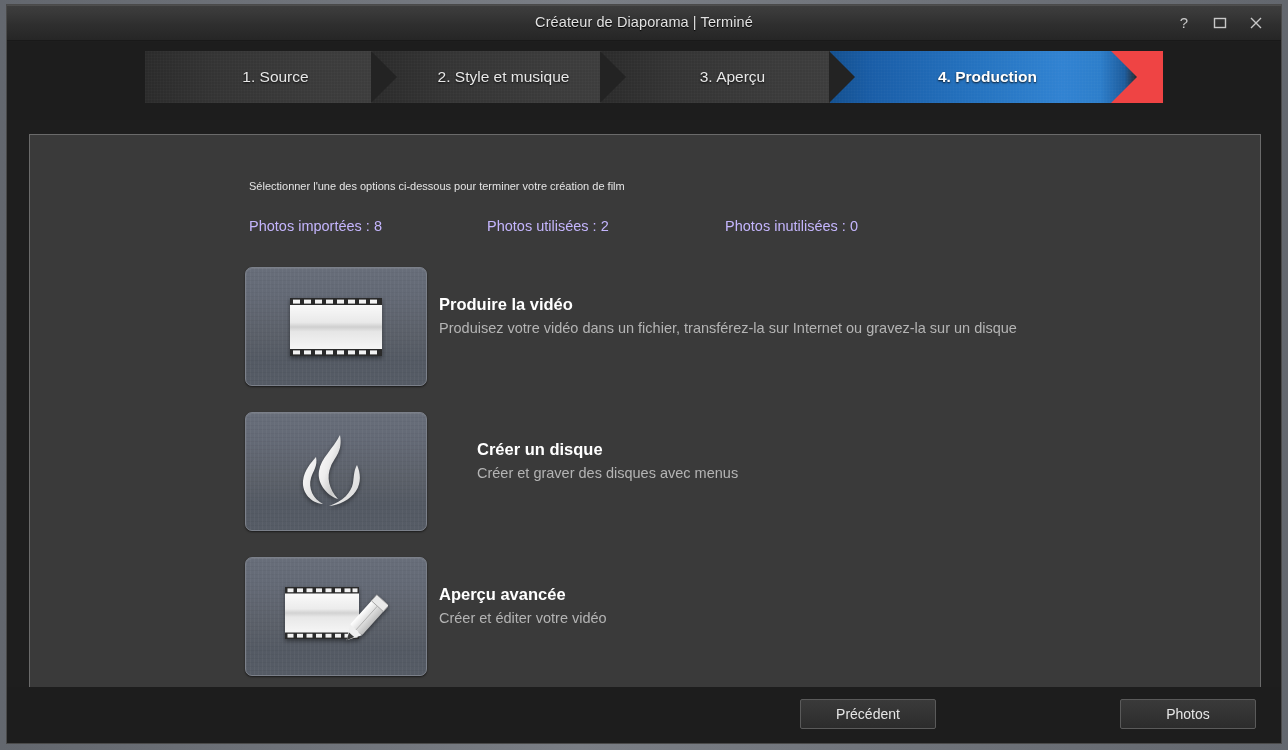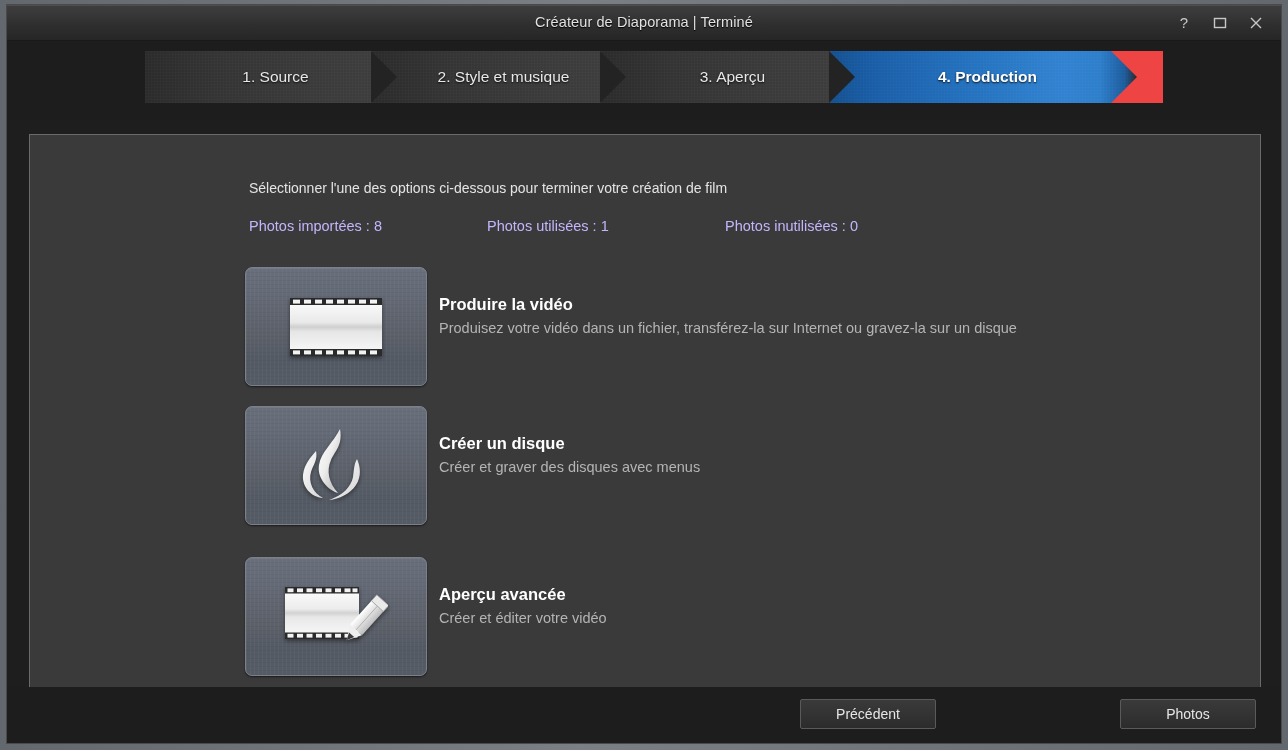--- a/index.html
+++ b/index.html
@@ -136,21 +136,21 @@
     position: absolute;
     left: 22px; top: 129px;
     width: 1232px; height: 562px;
     background: #3a3a3a;
     border: 1px solid #6a6a6a;
   }
 
   #intro {
     position: absolute;
     left: 219px; top: 45px;
-    font-size: 14px;
+    font-size: 11px;
     color: #e4e4e4;
   }
   #counts {
     position: absolute;
     left: 219px; top: 83px;
     width: 870px;
     display: flex;
     font-size: 14.5px;
     color: #c4b5fd;
   }
@@ -158,21 +158,21 @@
 
   
   .option {
     position: absolute;
     left: 215px;
     display: flex;
     align-items: flex-start;
     cursor: pointer;
   }
   #opt-0 { top: 132px; }
-  #opt-1 { top: 271px; }
+  #opt-1 { top: 277px; gap: 38px; }
   #opt-2 { top: 422px; }
 
   .thumb {
     position: relative;
     width: 182px; height: 119px;
     border-radius: 7px;
     background: linear-gradient(180deg,#686e7a 0%,#646a76 22%,#5b6069 58%,#545a64 78%,#565c66 100%);
     border: 1px solid #7b808a;
     box-shadow: 0 1px 2px rgba(0,0,0,.55), inset 0 1px 0 rgba(255,255,255,.10);
     display: flex;
@@ -284,21 +284,21 @@
 
     </div>
   </div>
 
   <div id="panel">
 
     <div id="intro">Sélectionner l'une des options ci-dessous pour terminer votre création de film</div>
 
     <div id="counts">
       <span class="count-cell">Photos importées : 8</span>
-      <span class="count-cell">Photos utilisées : 1</span>
+      <span class="count-cell">Photos utilisées : 2</span>
       <span class="count-cell">Photos inutilisées : 0</span>
     </div>
 
     <div class="option" id="opt-0">
       <div class="thumb">
         <svg width="94" height="60" viewBox="0 0 94 60">
           <defs>
             <linearGradient id="filmG" x1="0" y1="0" x2="0" y2="1">
               <stop offset="0%" stop-color="#ffffff"></stop>
               <stop offset="42%" stop-color="#e9e9e9"></stop>

